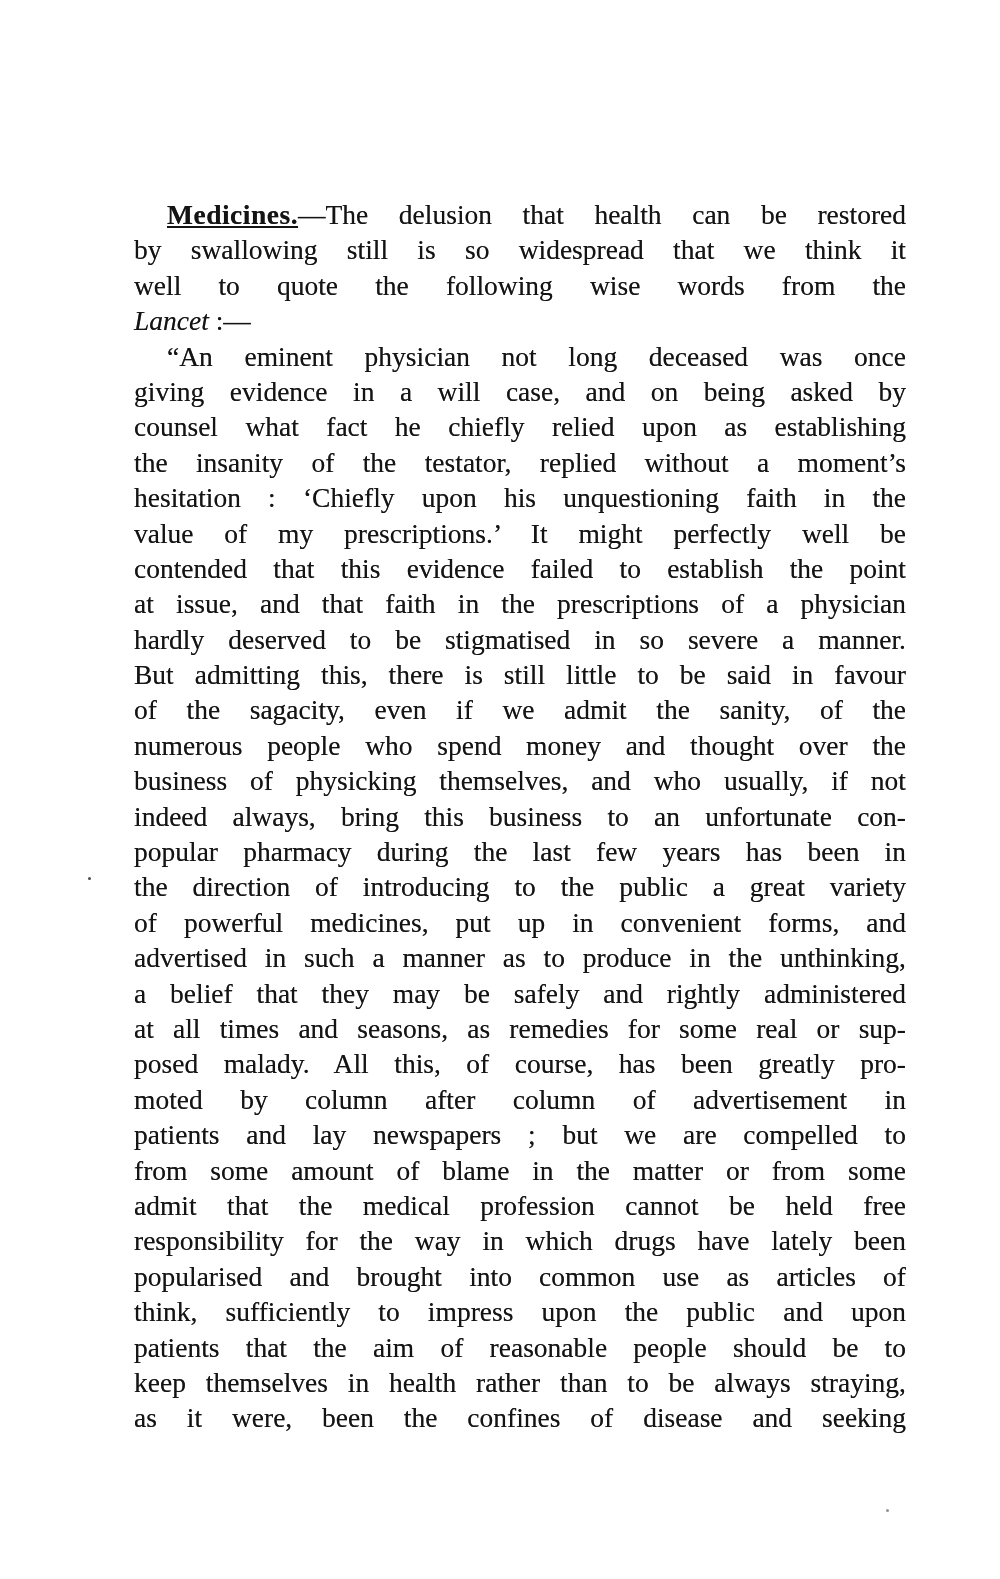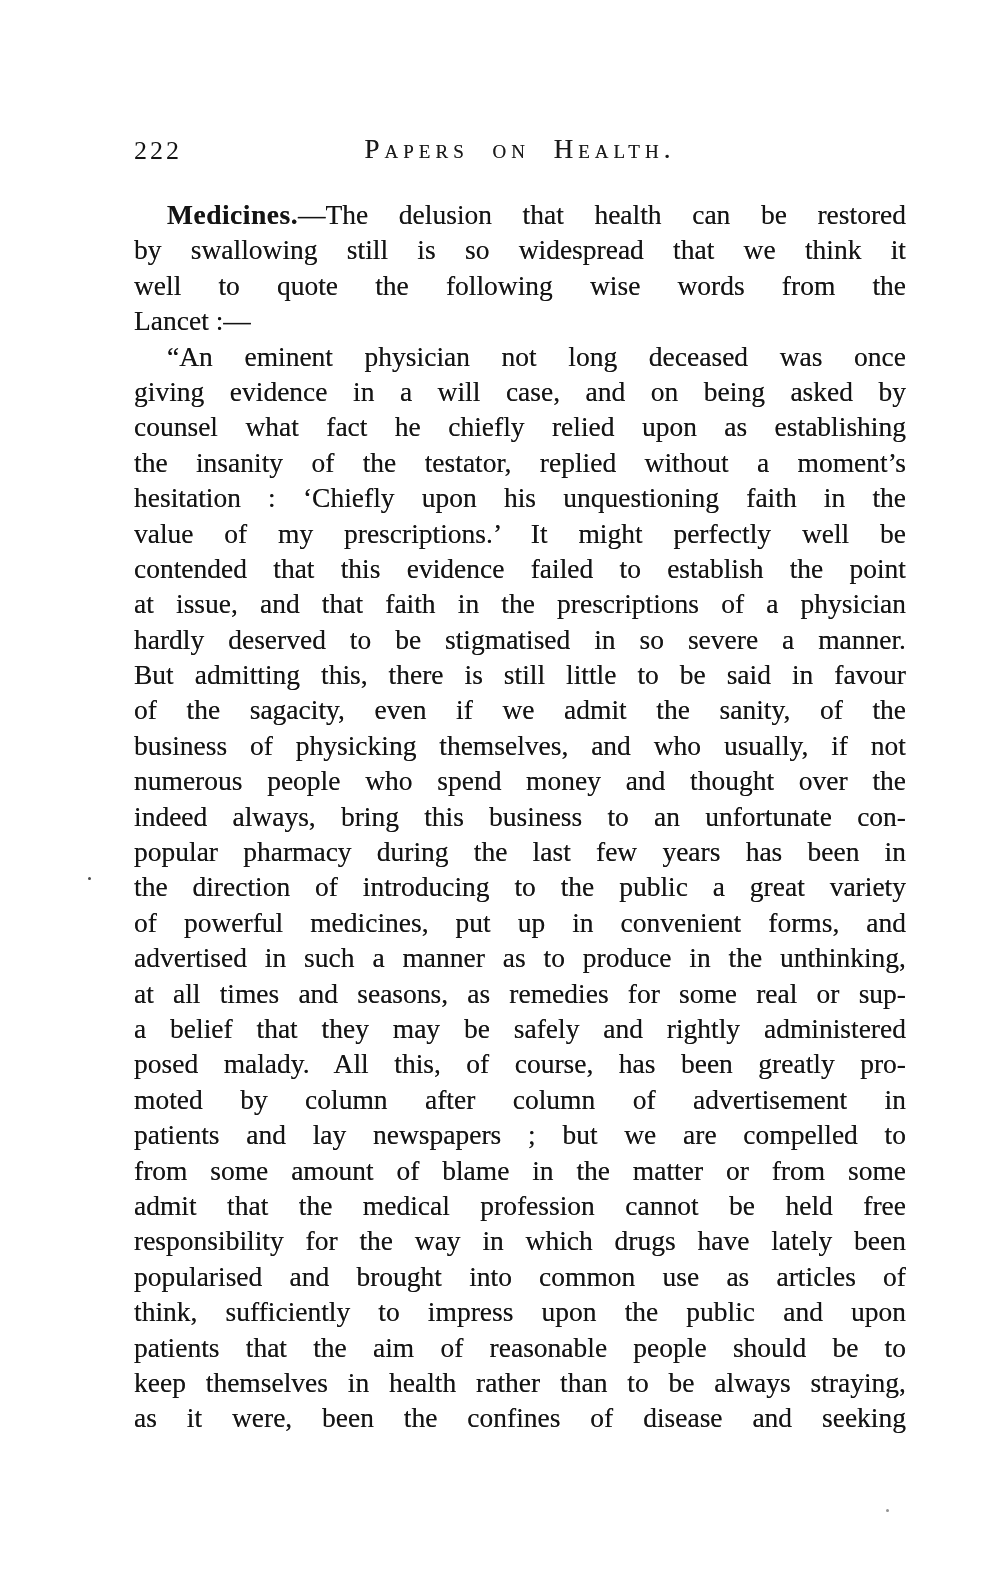--- a/index.html
+++ b/index.html
@@ -65,66 +65,64 @@
   }
   .line.indent {
     text-indent: 33px;
   }
   .line.para-end {
     text-align-last: left;
   }
   .seg-bold {
     font-weight: bold;
     letter-spacing: 0.5px;
+    text-decoration: underline;
   }
   .seg-italic {
+    font-style: italic;
   }
   
   .speck {
     position: absolute;
     background: #4a4a4a;
     border-radius: 50%;
   }
   .speck-1 { left: 88px;  top: 877px;  width: 3px; height: 3px; }
   .speck-2 { left: 886px; top: 1509px; width: 3px; height: 3px; opacity: .6; }
 </style>
 </head>
 <body>
 
 <div class="page">
-  <div class="header">
-    <span class="pagenum">222</span>
-    <span class="running-title">Papers on Health.</span>
-  </div>
 
   <div class="body-text">
       <div class="line indent"><span class="seg-bold">Medicines.</span><span>—The delusion that health can be restored</span></div>
       <div class="line"><span>by swallowing still is so widespread that we think it</span></div>
       <div class="line"><span>well to quote the following wise words from the</span></div>
       <div class="line para-end"><span class="seg-italic">Lancet</span><span> :—</span></div>
       <div class="line indent"><span>“An eminent physician not long deceased was once</span></div>
       <div class="line"><span>giving evidence in a will case, and on being asked by</span></div>
       <div class="line"><span>counsel what fact he chiefly relied upon as establishing</span></div>
       <div class="line"><span>the insanity of the testator, replied without a moment’s</span></div>
       <div class="line"><span>hesitation : ‘Chiefly upon his unquestioning faith in the</span></div>
       <div class="line"><span>value of my prescriptions.’  It might perfectly well be</span></div>
       <div class="line"><span>contended that this evidence failed to establish the point</span></div>
       <div class="line"><span>at issue, and that faith in the prescriptions of a physician</span></div>
       <div class="line"><span>hardly deserved to be stigmatised in so severe a manner.</span></div>
       <div class="line"><span>But admitting this, there is still little to be said in favour</span></div>
       <div class="line"><span>of the sagacity, even if we admit the sanity, of the</span></div>
+      <div class="line"><span>numerous people who spend money and thought over the</span></div>
       <div class="line"><span>business of physicking themselves, and who usually, if not</span></div>
-      <div class="line"><span>numerous people who spend money and thought over the</span></div>
       <div class="line"><span>indeed always, bring this business to an unfortunate con-</span></div>
       <div class="line"><span>popular pharmacy during the last few years has been in</span></div>
       <div class="line"><span>the direction of introducing to the public a great variety</span></div>
       <div class="line"><span>of powerful medicines, put up in convenient forms, and</span></div>
       <div class="line"><span>advertised in such a manner as to produce in the unthinking,</span></div>
+      <div class="line"><span>a belief that they may be safely and rightly administered</span></div>
       <div class="line"><span>at all times and seasons, as remedies for some real or sup-</span></div>
-      <div class="line"><span>a belief that they may be safely and rightly administered</span></div>
       <div class="line"><span>posed malady.  All this, of course, has been greatly pro-</span></div>
       <div class="line"><span>moted by column after column of advertisement in</span></div>
       <div class="line"><span>patients and lay newspapers ; but we are compelled to</span></div>
       <div class="line"><span>from some amount of blame in the matter or from some</span></div>
       <div class="line"><span>admit that the medical profession cannot be held free</span></div>
       <div class="line"><span>responsibility for the way in which drugs have lately been</span></div>
       <div class="line"><span>popularised and brought into common use as articles of</span></div>
       <div class="line"><span>think, sufficiently to impress upon the public and upon</span></div>
       <div class="line"><span>patients that the aim of reasonable people should be to</span></div>
       <div class="line"><span>keep themselves in health rather than to be always straying,</span></div>

